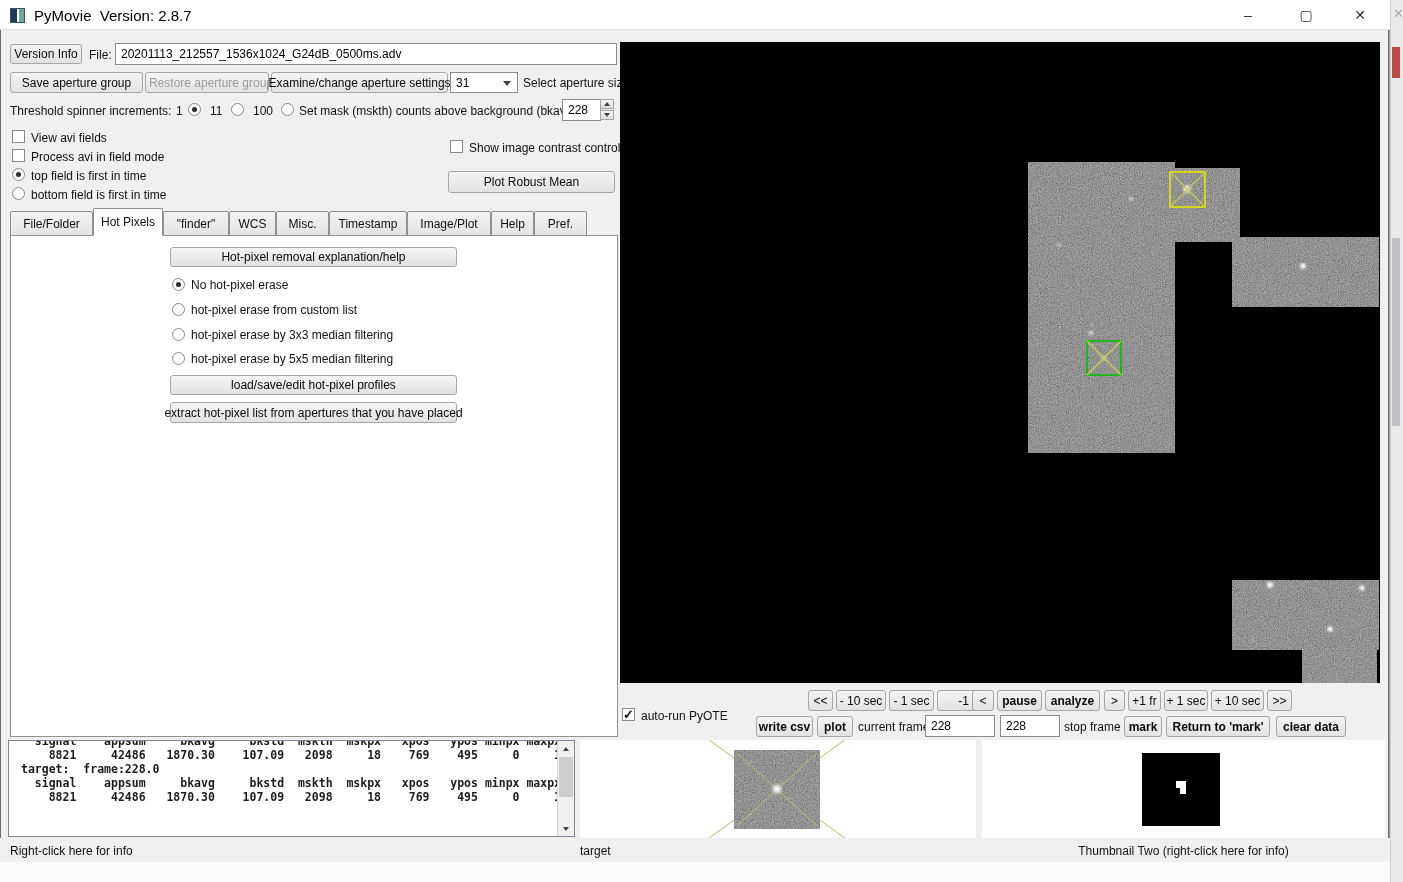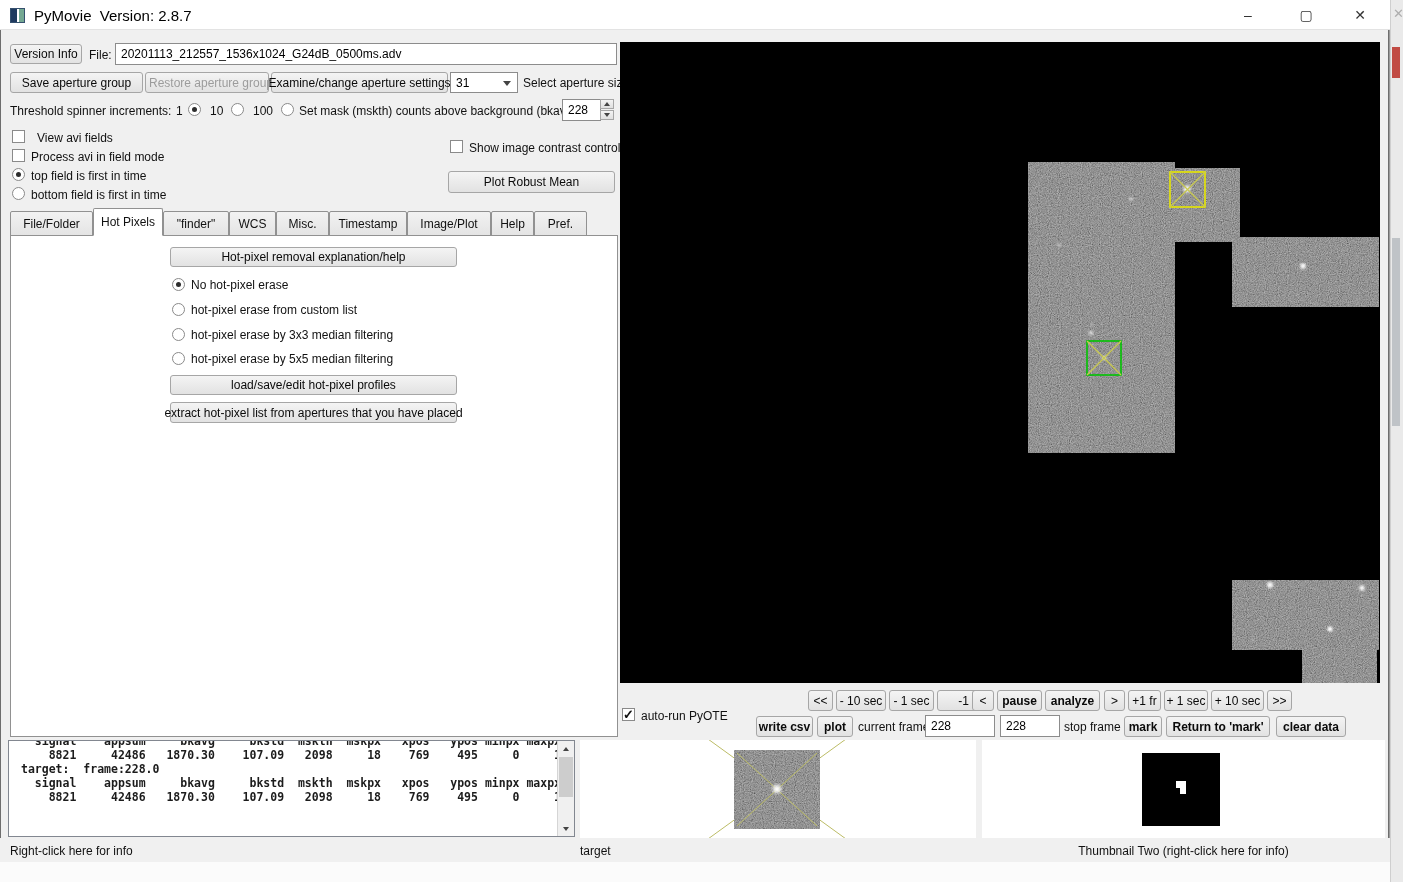--- a/index.html
+++ b/index.html
@@ -86,37 +86,37 @@
     <div class="abs btn" style="left:271px;top:72px;width:177px;height:21px;">Examine/change aperture settings</div>
     <div class="abs inp" style="left:450px;top:72px;width:68px;height:21px;display:flex;align-items:center;">
       <span>31</span>
       <span class="arr-down" style="position:absolute;right:6px;top:8px;"></span>
     </div>
     <div class="abs lbl" style="left:523px;top:76px;">Select aperture size</div>
 
     <div class="abs lbl" style="left:10px;top:104px;">Threshold spinner increments:</div>
     <div class="abs lbl" style="left:176px;top:104px;">1</div>
     <div class="abs rad sel" style="left:188px;top:103px;"></div>
-    <div class="abs lbl" style="left:210px;top:104px;">10</div>
+    <div class="abs lbl" style="left:210px;top:104px;">11</div>
     <div class="abs rad" style="left:231px;top:103px;"></div>
     <div class="abs lbl" style="left:253px;top:104px;">100</div>
     <div class="abs rad" style="left:281px;top:103px;"></div>
     <div class="abs lbl" style="left:299px;top:104px;">Set mask (mskth) counts above background (bkavg)</div>
     <input class="abs inp" style="left: 562px; top: 99px; width: 39px; height: 22px;" value="228">
     <div class="abs" style="left:600px;top:99px;width:14px;height:22px;">
       <div class="abs spinbtn" style="top:0;">
           <span class="arr-up-s"></span>
         </div>
       <div class="abs spinbtn" style="top:11px;">
           <span class="arr-dn-s"></span>
         </div>
     </div>
 
     <div class="abs chk" style="left:12px;top:130px;"></div>
-    <div class="abs lbl" style="left:31px;top:131px;margin-left:6px;">View avi fields</div>
+    <div class="abs lbl" style="left:31px;top:131px;">View avi fields</div>
     <div class="abs chk" style="left:12px;top:149px;"></div>
     <div class="abs lbl" style="left:31px;top:150px;">Process avi in field mode</div>
     <div class="abs rad sel" style="left:12px;top:168px;"></div>
     <div class="abs lbl" style="left:31px;top:169px;">top field is first in time</div>
     <div class="abs rad" style="left:12px;top:187px;"></div>
     <div class="abs lbl" style="left:31px;top:188px;">bottom field is first in time</div>
 
     <div class="abs chk" style="left:450px;top:140px;"></div>
     <div class="abs lbl" style="left:469px;top:141px;">Show image contrast control</div>
     <div class="abs btn" style="left:448px;top:171px;width:167px;height:22px;">Plot Robust Mean</div>

